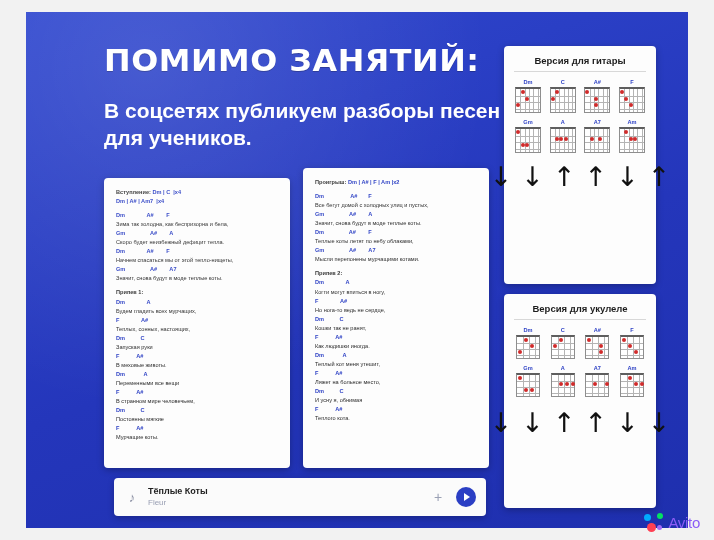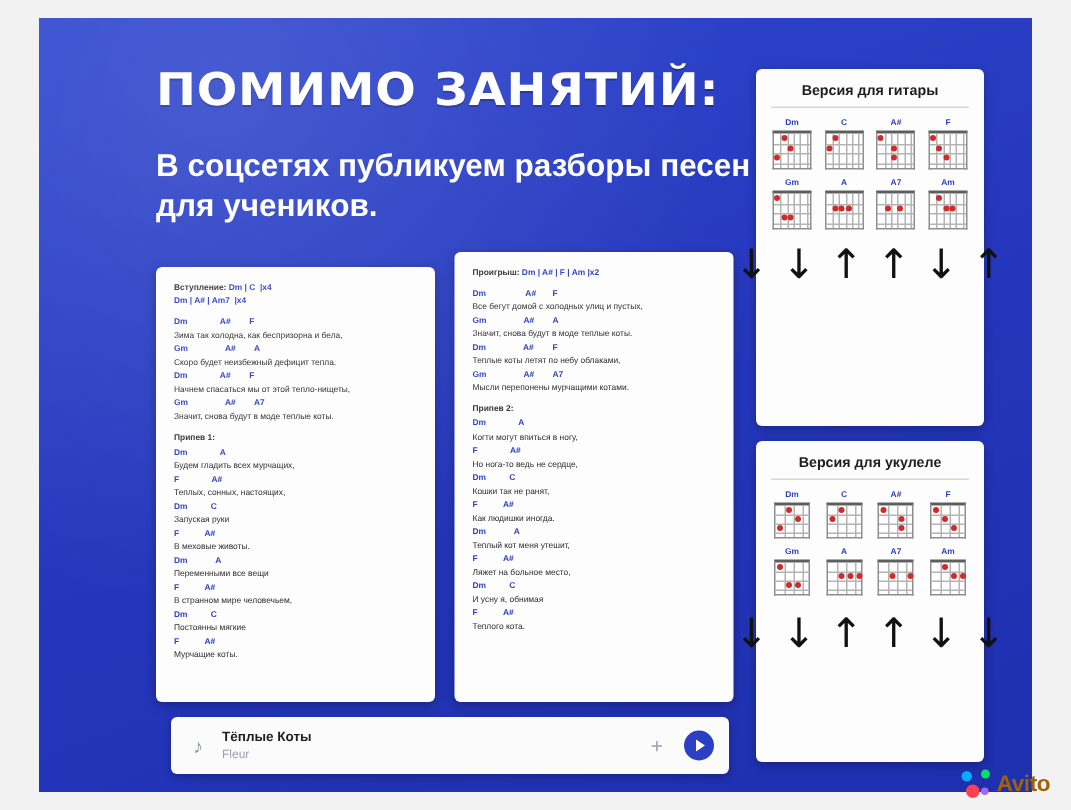--- a/index.html
+++ b/index.html
@@ -125,21 +125,21 @@
   
   .avito{
     position:absolute;right:14px;bottom:8px;display:flex;align-items:center;gap:5px;
   }
   .avito-mark{position:relative;width:19px;height:19px;}
   .avito-mark i{position:absolute;border-radius:50%;display:block;}
   .c-blue{width:7px;height:7px;background:#0af;left:0;top:1px;}
   .c-green{width:6px;height:6px;background:#04e061;right:0;top:0;}
   .c-red{width:9px;height:9px;background:#ff4053;left:3px;bottom:0;}
   .c-purple{width:5px;height:5px;background:#a169f7;right:1px;bottom:2px;}
-  .avito-word{font-size:15px;font-weight:bold;color:#a16207;letter-spacing:-.3px;}
+  .avito-word{font-size:15px;font-weight:normal;color:#8b5cf6;letter-spacing:-.3px;}
 </style>
 </head>
 <body>
 
 <div id="root">
   <div class="slide">
 
     <div class="headline">ПОМИМО ЗАНЯТИЙ:</div>
     <div class="subline">В соцсетях публикуем разборы песен для учеников.</div>
 

